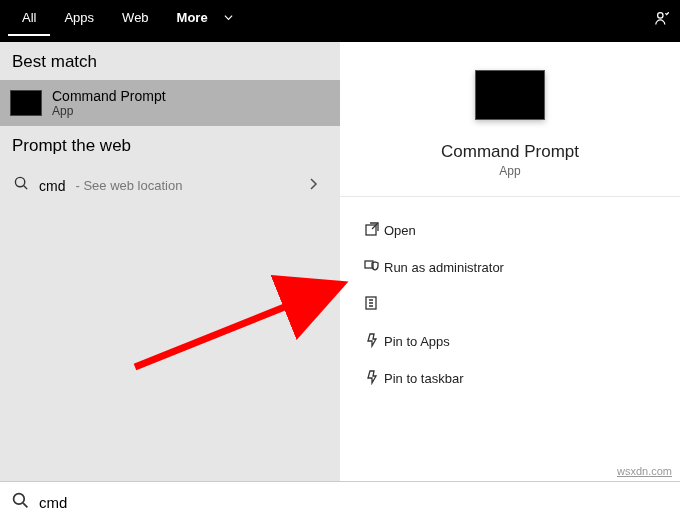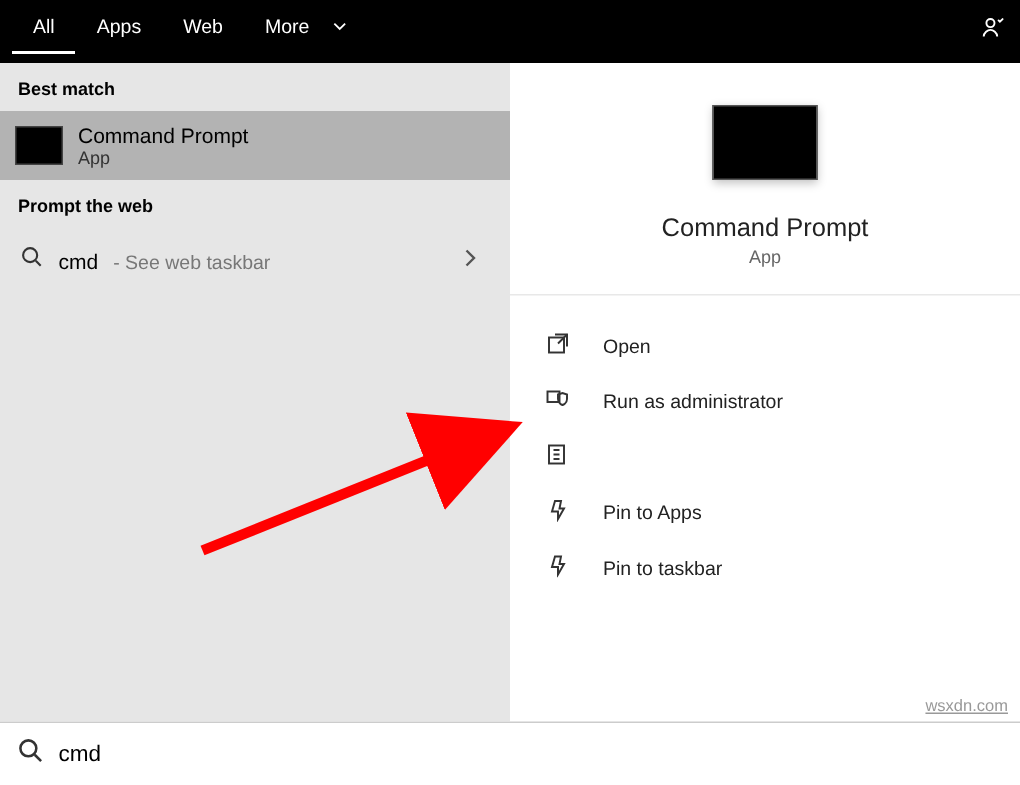--- a/index.html
+++ b/index.html
@@ -1,46 +1,46 @@
 <!DOCTYPE html>
 <html><head>
 <meta charset="utf-8">
 <style>
   * { box-sizing: border-box; margin: 0; padding: 0; font-family: "Segoe UI", Arial, sans-serif; }
   body { width: 680px; height: 523px; overflow: hidden; background: #fff; position: relative; }
 
   .topbar { background: #000; height: 42px; display: flex; align-items: flex-start; padding: 0 8px; color: #fff; font-size: 13px; position: relative; }
   .tab { padding: 10px 14px 9px; cursor: pointer; border-bottom: 2px solid transparent; }
   .tab.active { border-bottom: 2px solid #fff; }
-  .tab.more { display: flex; align-items: center; gap: 16px; }
+  .tab.more { display: flex; align-items: center; gap: 16px; font-weight: bold; }
   .user-icon { position: absolute; right: 8px; top: 10px; }
 
   .main { display: flex; height: 439px; }
   .left { width: 340px; background: #e6e6e6; display: flex; flex-direction: column; }
   .right { flex: 1; background: #fff; position: relative; }
 
-  .section-h { font-weight: 700; font-size: 12px; padding: 10px 12px 8px; background: #e6e6e6; }
+  .section-h { font-weight: 400; font-size: 17px; padding: 10px 12px 8px; background: #e6e6e6; }
   .result-row { background: #b3b3b3; display: flex; align-items: center; padding: 8px 10px; gap: 10px; cursor: pointer; }
   .result-thumb { width: 32px; height: 26px; background: #000; border: 1px solid #444; }
   .result-text { display: flex; flex-direction: column; }
   .result-title { font-size: 14px; color: #000; }
   .result-sub { font-size: 12px; color: #333; }
 
   .web-row { display: flex; align-items: center; padding: 12px 14px; gap: 10px; cursor: pointer; }
   .web-row .q { font-size: 14px; color: #000; }
   .web-row .hint { font-size: 13px; color: #777; }
   .web-row .chev { margin-left: auto; margin-right: 8px; color: #555; font-size: 16px; }
 
   .detail-head { display: flex; flex-direction: column; align-items: center; padding: 28px 0 18px; border-bottom: 1px solid #e8e8e8; }
   .detail-thumb { width: 70px; height: 50px; background: #000; border: 1px solid #555; margin-bottom: 22px; box-shadow: 0 2px 6px rgba(0,0,0,.25); }
   .detail-title { font-size: 17px; color: #222; }
   .detail-sub { font-size: 12px; color: #666; margin-top: 2px; }
 
   .actions { padding: 18px 20px; display: flex; flex-direction: column; gap: 6px; }
-  .action { display: flex; align-items: center; gap: 22px; padding: 6px 4px; font-size: 13px; color: #222; cursor: pointer; }
+  .action { display: flex; align-items: center; gap: 4px; padding: 6px 4px; font-size: 13px; color: #222; cursor: pointer; }
   .action svg { width: 16px; height: 16px; flex-shrink: 0; }
 
   .searchbar { position: absolute; bottom: 0; left: 0; right: 0; height: 42px; background: #fff; border-top: 1px solid #ccc; display: flex; align-items: center; padding: 0 12px; gap: 10px; }
   .search-input { border: none; outline: none; font-size: 15px; flex: 1; background: transparent; }
 
   .arrow { position: absolute; left: 130px; top: 252px; pointer-events: none; }
 
   .watermark { position: absolute; right: 8px; bottom: 46px; font-size: 11px; color: #999; z-index: 5; text-decoration: underline; }
 </style>
 </head>
@@ -80,21 +80,21 @@
     </div>
     <div class="section-h">Prompt the web</div>
     <div class="web-row">
       <span>
         <svg width="15" height="15" viewBox="0 0 16 16" fill="none" stroke="#333" stroke-width="1.5">
             <circle cx="6.5" cy="6.5" r="5"></circle>
             <line x1="10.5" y1="10.5" x2="14" y2="14"></line>
           </svg>
       </span>
       <span class="q">cmd</span>
-      <span class="hint">- See web taskbar</span>
+      <span class="hint">- See web location</span>
       <span class="chev">
         <svg width="10" height="14" viewBox="0 0 10 14">
             <path d="M3 2 L8 7 L3 12" stroke="#555" stroke-width="1.6" fill="none"></path>
           </svg>
       </span>
     </div>
   </div>
 
   <div class="right">
     <div class="detail-head">

